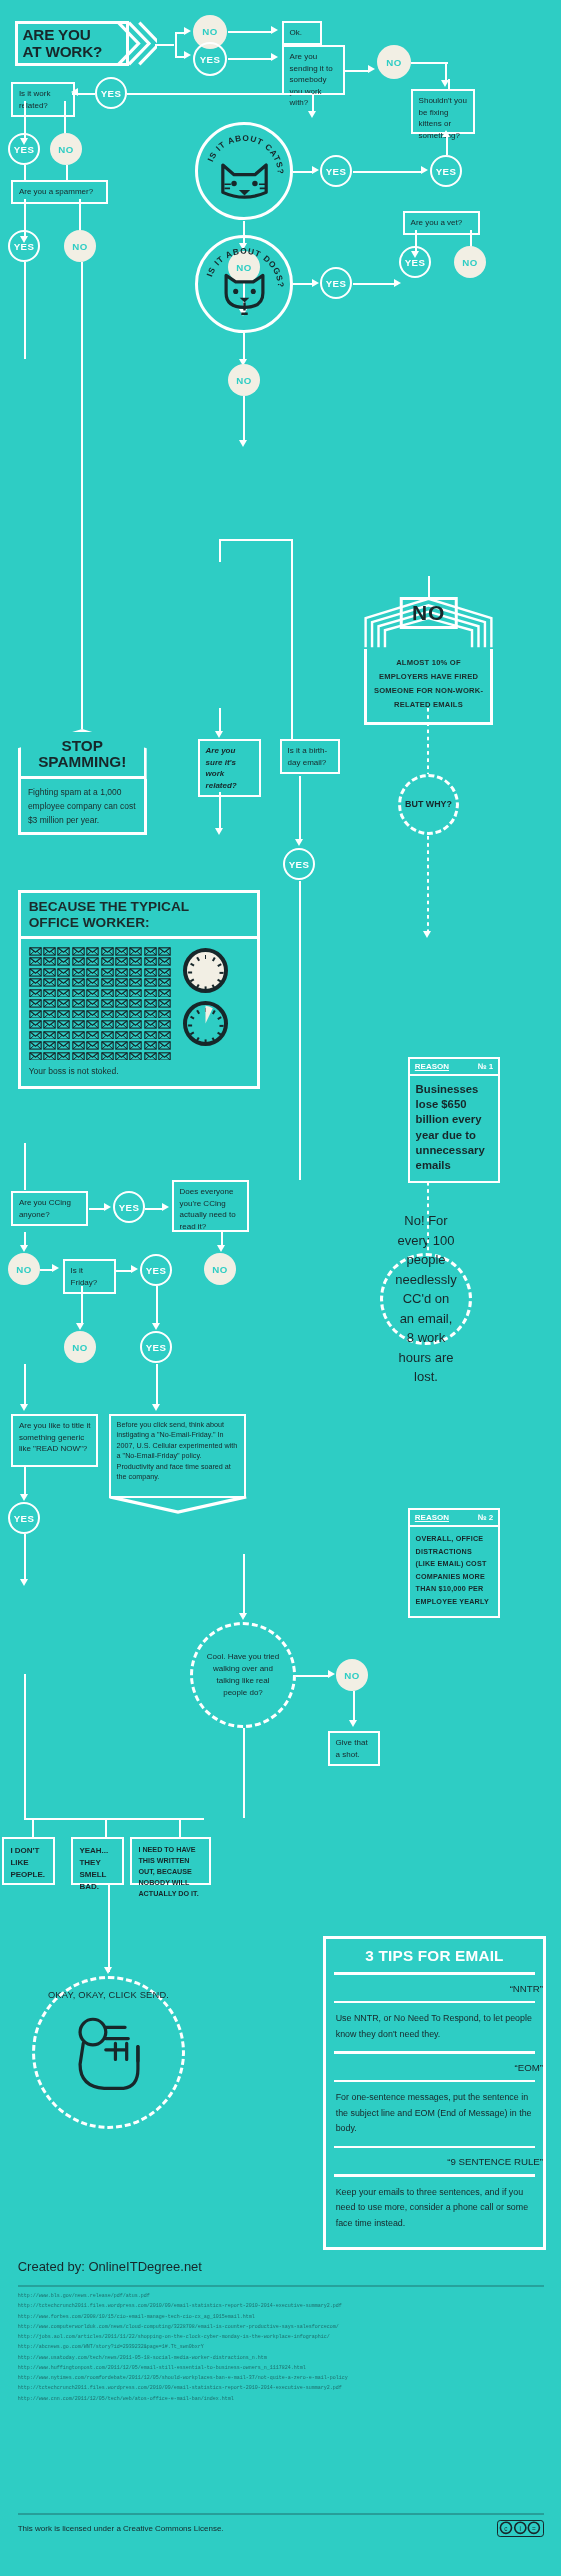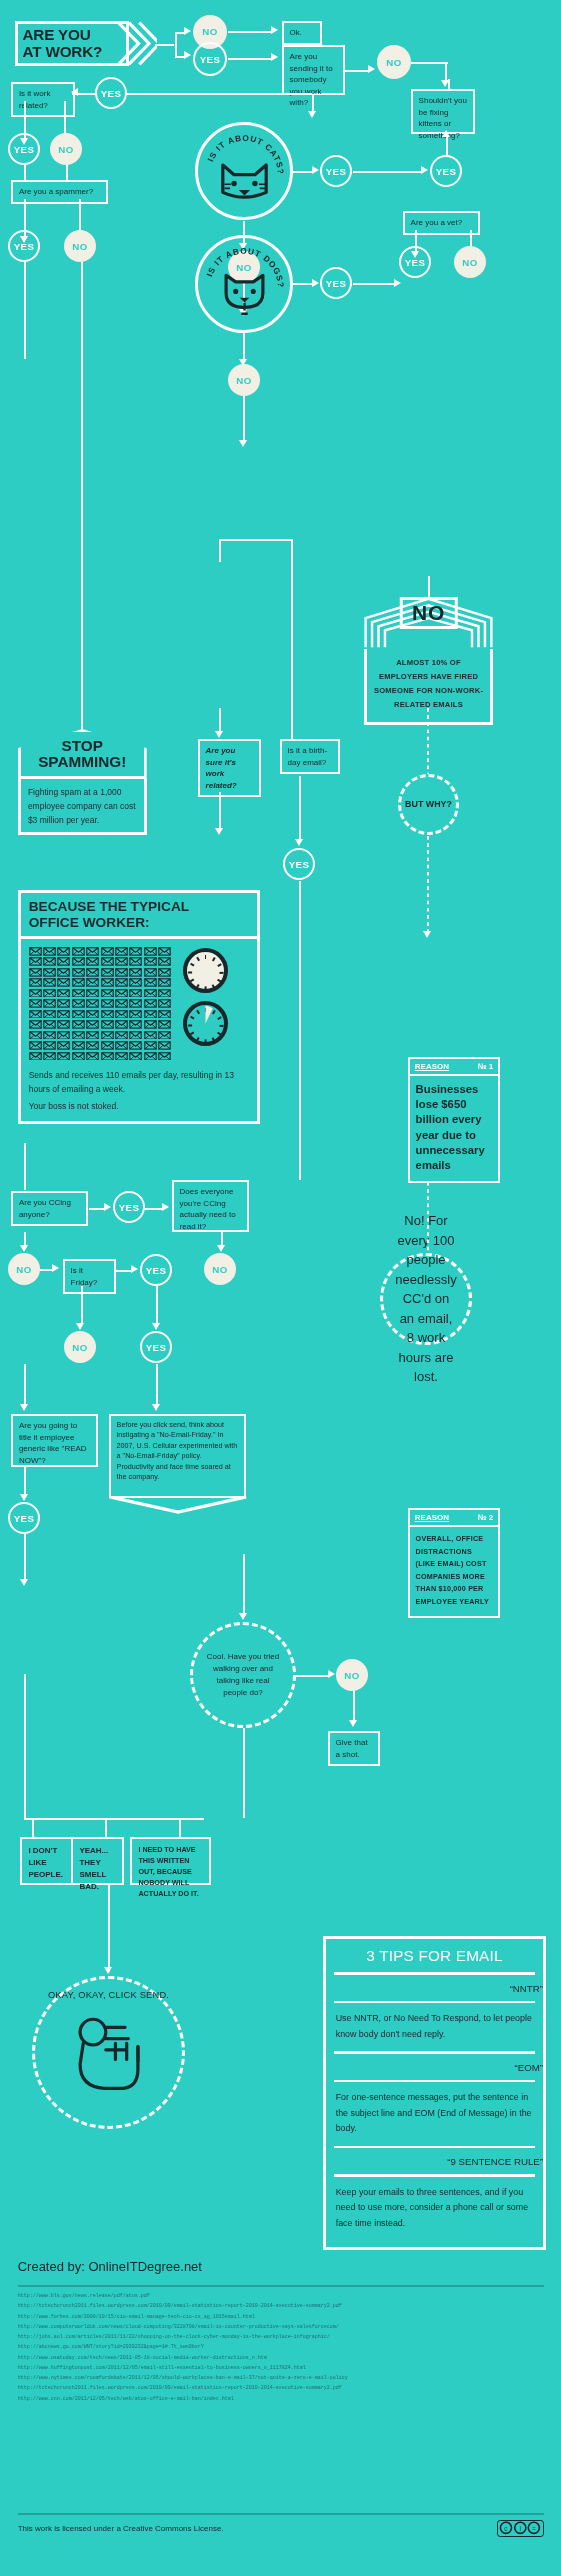--- a/index.html
+++ b/index.html
@@ -81,21 +81,21 @@
   #office .ohead { border-bottom:3.2px solid #fff; padding:6.4px 8px; font-size:13.7px; font-weight:bold; line-height:1.12; }
   #office .obody { padding:7.2px 8px 8px; }
   .envgrid { display:grid; grid-template-columns:repeat(10, 1fr); gap:1.6px 0.8px; width:143px; }
   .env { width:13px; height:8.9px; }
   .clock { width:45px; height:45px; border:4px solid #17272a; border-radius:50%; background:#f2efe4; position:relative; }
   .tick { position:absolute; width:1.6px; height:4px; background:#17272a; left:50%; margin-left:-0.8px; top:2.4px; transform-origin:50% 17.7px; }
   #office .ocap { font-size:8.5px; line-height:1.65; padding-top:7.2px; }
 
   
   #tips { position:absolute; left:323px; top:1936px; width:223px; border:3.2px solid #fff; padding:0 0 6.4px; }
-  #tips h3 { color:#fff; font-size:15.3px; font-weight:normal; text-align:center; padding:8px 0 7.2px; letter-spacing:0.2px; }
+  #tips h3 { color:#fff; font-size:15.3px; font-weight:bold; text-align:center; padding:8px 0 7.2px; letter-spacing:0.2px; }
   #tips .sep { height:2.4px; background:#fff; margin:0 8px; }
   #tips .tiptitle { text-align:right; font-weight:normal; font-size:9.7px; padding:8px 0 7.2px; color:#17272a; }
   #tips .tiptext { padding:8px 9.7px 8.9px; font-size:8.9px; line-height:1.75; color:#17272a; }
 
   
   .seal { position:absolute; border:3.2px solid #fff; border-radius:50%;
           display:flex; flex-direction:column; align-items:center; justify-content:center;
           text-align:center; color:#17272a; font-size:8px; line-height:1.5; }
   .dotted-seal { border-style:dashed; }
 
@@ -901,21 +901,20 @@
               <div class="tick" style="transform: rotate(240deg);"></div>
               <div class="tick" style="transform: rotate(270deg);"></div>
               <div class="tick" style="transform: rotate(300deg);"></div>
               <div class="tick" style="transform: rotate(330deg);"></div>
               <svg viewBox="0 0 46 46" width="37" height="37" style="position: absolute; left: 0px; top: 0px;">
                 <path d="M23,23 L23,1 A22,22 0 0 1 32,4 Z" fill="#f2efe4"></path>
               </svg>
             </div>
         </div>
       </div>
-      <div class="ocap">Sends and receives 110 emails per day, resulting in 13 hours of emailing a week.</div>
       <div class="ocap" style="padding-top:3.2px">Your boss is not stoked.</div>
     </div>
   </div>
 
   <div class="reason" style="left:408px; top:1057px;">
     <div class="rhead">
       <span class="lbl">REASON</span>
       <span>№ 1</span>
     </div>
     <div class="rbody" style="font-size:11.3px; font-weight:bold; line-height:1.35;">Businesses lose $650 billion every year due to unnecessary emails</div>
@@ -956,21 +955,21 @@
   <div class="seal dotted-seal" style="left:380px; top:1253px; width:92px; height:92px; padding:8px 11.3px; font-size:13px;">No! For every 100 people needlessly CC'd on an email, 8 work hours are lost.</div>
   <div class="dash-v" style="left:427px; top:1182px; height:71px;"></div>
 
   <div class="line v" style="left:81px; top:1286px; height:39px;"></div>
   <div class="arrow-d" style="left:76px; top:1323px;"></div>
   <div class="pill no" style="left:64px; top:1331px; width:32px; height:32px;">NO</div>
   <div class="line v" style="left:156px; top:1286px; height:39px;"></div>
   <div class="arrow-d" style="left:152px; top:1323px;"></div>
   <div class="pill yes" style="left:140px; top:1331px; width:32px; height:32px;">YES</div>
 
-  <div class="node" style="left:11.3px; top:1414px; width:87px; height:53px;">Are you going to title it employee generic like "READ NOW"?</div>
+  <div class="node" style="left:11.3px; top:1414px; width:87px; height:53px;">Are you like to title it something generic like "READ NOW"?</div>
   <div class="line v" style="left:24px; top:1364px; height:42px;"></div>
   <div class="arrow-d" style="left:20px; top:1404px;"></div>
   <div class="line v" style="left:24px; top:1467px; height:29px;"></div>
   <div class="arrow-d" style="left:20px; top:1494px;"></div>
   <div class="pill yes" style="left:8px; top:1502px; width:32px; height:32px;">YES</div>
 
   <div class="node" style="left:109px; top:1414px; width:137px; height:84px; font-size:7.2px;">Before you click send, think about instigating a "No-Email-Friday." In 2007, U.S. Cellular experimented with a "No-Email-Friday" policy. Productivity and face time soared at the company.</div>
   <div class="line v" style="left:156px; top:1364px; height:42px;"></div>
   <div class="arrow-d" style="left:152px; top:1404px;"></div>
   <svg width="138" height="17.7" viewBox="0 0 172 22" style="position:absolute; left:109px; top:1496px;">
@@ -993,21 +992,21 @@
   <div class="arrow-d" style="left:349px; top:1720px;"></div>
   <div class="node" style="left:328px; top:1731px; width:52px;">Give that a shot.</div>
 
   <div class="line v" style="left:24px; top:1674px; height:145px;"></div>
   <div class="line h" style="left:24px; top:1818px; width:180px;"></div>
   <div class="line v" style="left:32px; top:1818px; height:19.3px;"></div>
   <div class="line v" style="left:105px; top:1818px; height:19.3px;"></div>
   <div class="line v" style="left:179px; top:1818px; height:19.3px;"></div>
   <div class="line v" style="left:243px; top:1728px; height:90px;"></div>
 
-  <div class="outcome" style="left:20px; top:1837px; width:53px; height:48px;">I DON'T LIKE PEOPLE.</div>
+  <div class="outcome" style="left:2px; top:1837px; width:53px; height:48px;">I DON'T LIKE PEOPLE.</div>
   <div class="outcome" style="left:71px; top:1837px; width:53px; height:48px;">YEAH... THEY SMELL BAD.</div>
   <div class="outcome" style="left:130px; top:1837px; width:81px; height:48px; font-size:7.2px;">I NEED TO HAVE THIS WRITTEN OUT, BECAUSE NOBODY WILL ACTUALLY DO IT.</div>
 
   <div id="handseal">
     <div class="hs-text">OKAY, OKAY, CLICK SEND.</div>
     <svg width="84" height="90" viewBox="0 0 104 112" style="margin-top:8px">
       <g fill="none" stroke="#17272a" stroke-width="4" stroke-linejoin="round" stroke-linecap="round">
         <circle cx="32" cy="30" r="16"></circle>
         <path d="M48,24 L72,24 M48,38 L76,38 M48,52 L72,52"></path>
         <path d="M20,44 L16,70 Q16,98 46,100 L70,100 Q88,98 88,76 L88,48"></path>
@@ -1016,21 +1015,21 @@
     </svg>
   </div>
   <div class="line v" style="left:108px; top:1885px; height:87px;"></div>
   <div class="arrow-d" style="left:104px; top:1967px;"></div>
 
   <div id="tips">
     <h3>3 TIPS FOR EMAIL</h3>
     <div class="sep"></div>
     <div class="tiptitle">“NNTR”</div>
     <div class="sep"></div>
-    <div class="tiptext">Use NNTR, or No Need To Respond, to let people know body don't need reply.</div>
+    <div class="tiptext">Use NNTR, or No Need To Respond, to let people know they don't need they.</div>
     <div class="sep"></div>
     <div class="tiptitle">“EOM”</div>
     <div class="sep"></div>
     <div class="tiptext">For one-sentence messages, put the sentence in the subject line and EOM (End of Message) in the body.</div>
     <div class="sep"></div>
     <div class="tiptitle">“9 SENTENCE RULE”</div>
     <div class="sep"></div>
     <div class="tiptext">Keep your emails to three sentences, and if you need to use more, consider a phone call or some face time instead.</div>
   </div>
 

